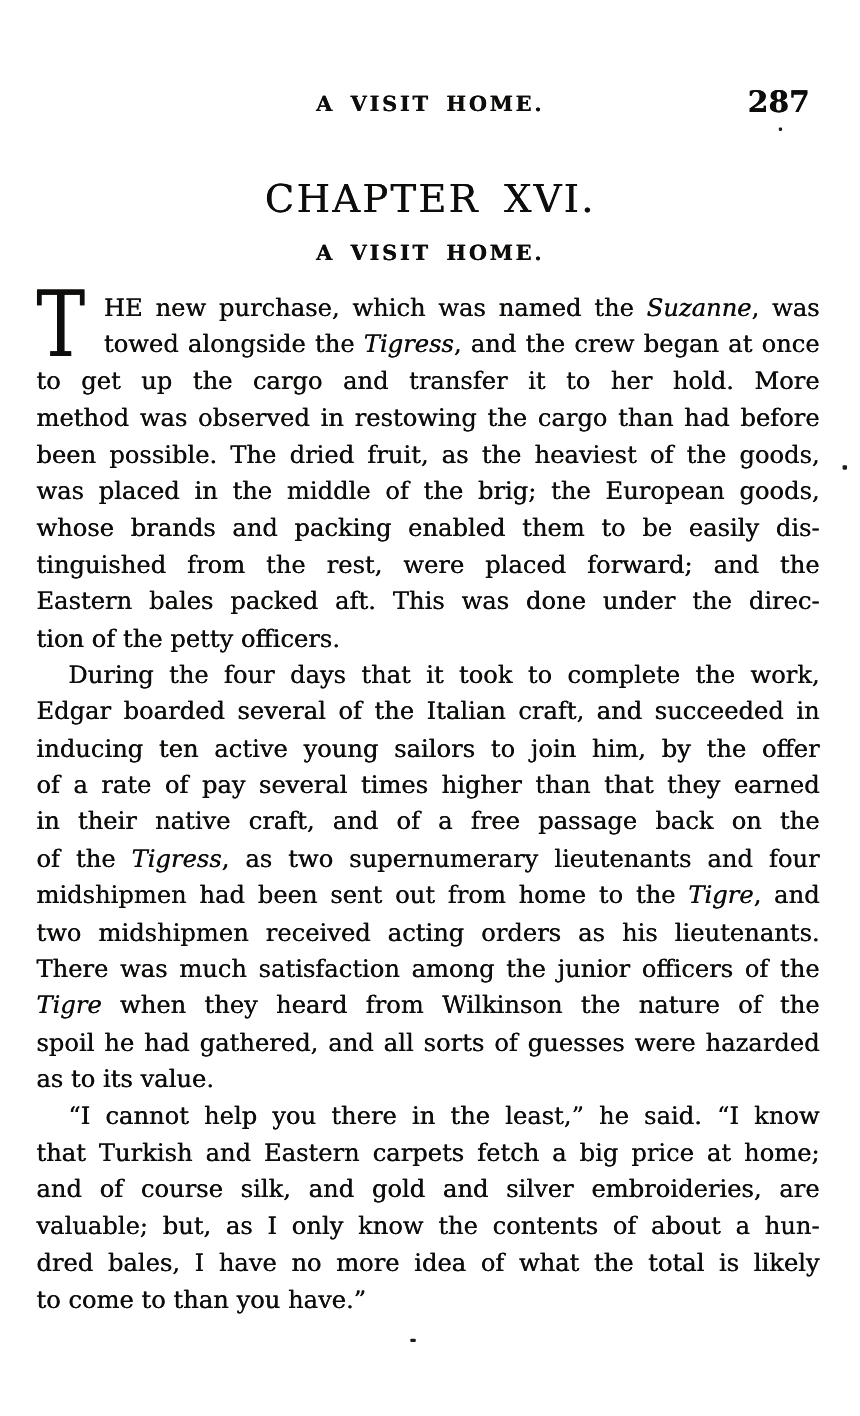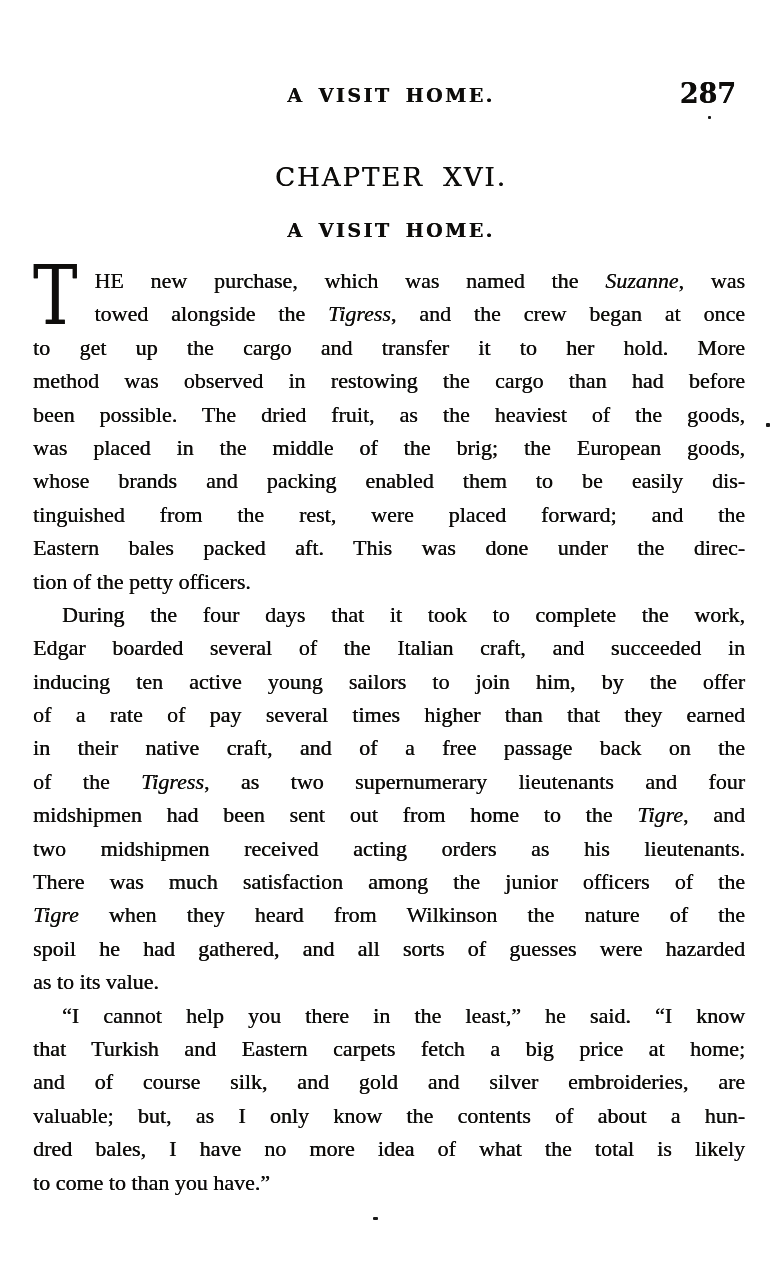--- a/index.html
+++ b/index.html
@@ -35,21 +35,21 @@
     font-weight: bold;
     text-shadow: 0.4px 0 0 currentColor;
     margin-left: 32px;
   }
   .chapter-heading {
     position: absolute;
     top: 162px; left: 0;
     width: 100%;
     margin: 0;
     text-align: center;
-    font-size: 26px;
+    font-size: 35px;
     font-weight: normal;
     letter-spacing: 2px;
     word-spacing: 9px;
     white-space: nowrap;
     text-shadow: 0.35px 0 0 currentColor;
   }
   .chapter-subtitle {
     position: absolute;
     top: 219px; left: 0;
     width: 100%;
@@ -68,21 +68,20 @@
     width: 712px;
     font-size: 22px;
     line-height: 33.4px;
     text-shadow: 0.35px 0 0 currentColor;
   }
   .paragraph { margin: 0; }
   .ln {
     text-align: justify;
     text-align-last: justify;
     height: 33.4px;
-    font-family: Liberation Serif, serif;
   }
   .ln.last {
     text-align: right;
     text-align-last: left;
   }
   .ln.indent { text-indent: 29px; }
   .em { font-style: italic; }
   .drop-cap {
     float: left;
     height: 64px;

